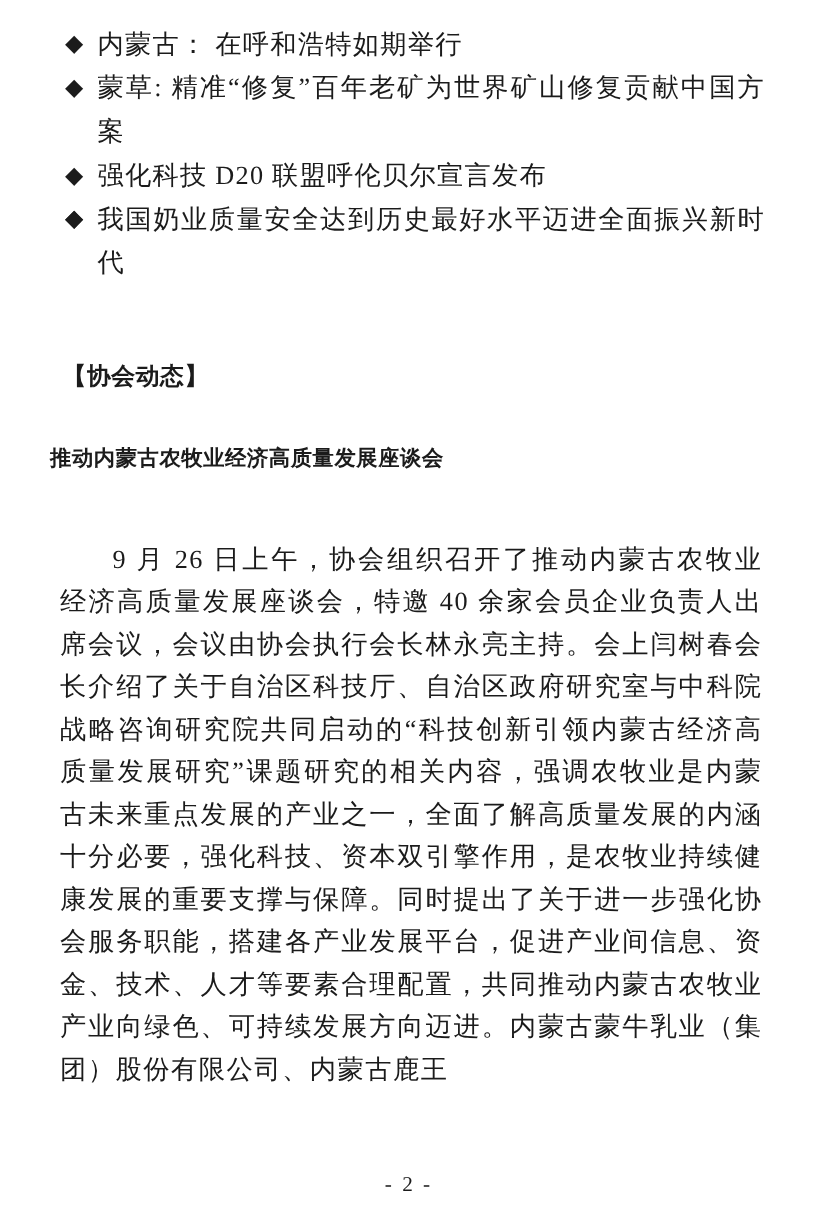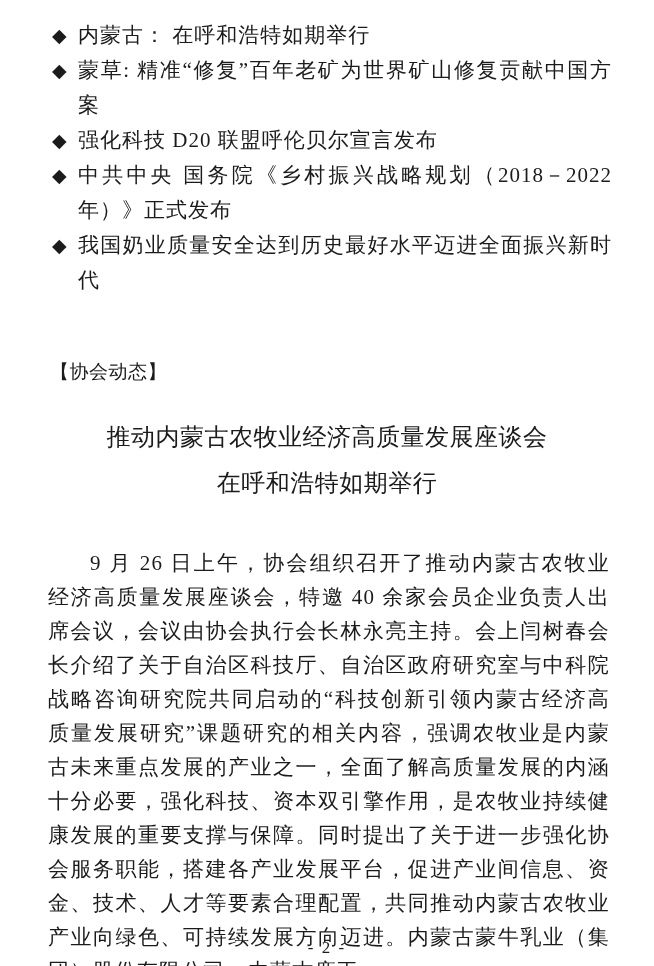--- a/index.html
+++ b/index.html
@@ -36,32 +36,31 @@
     left: 0;
     top: 0;
     font-size: 19px;
     line-height: 35px;
     font-family: "DejaVu Sans", sans-serif;
   }
   
   .section-label {
     margin: 62px 0 0 50px;
     font-family: "Liberation Sans", "DejaVu Sans", sans-serif;
-    font-weight: 400;
+    font-weight: 700;
     font-size: 19px;
     line-height: 24px;
     letter-spacing: 0.5px;
   }
   
   .article-title {
     margin: 30px 40px 0 40px;
-    text-align: center;
     font-family: "Liberation Sans", "DejaVu Sans", sans-serif;
-    font-weight: 400;
-    font-size: 24px;
+    font-weight: 700;
+    font-size: 17px;
     line-height: 46px;
     letter-spacing: 0.5px;
   }
   
   .article-body {
     margin: 40px 44px 0 48px;
     font-size: 21px;
     line-height: 34px;
     letter-spacing: 1.2px;
     text-align: justify;
@@ -93,32 +92,30 @@
     <li>
       <span class="marker">◆</span>
       <span>蒙草: 精准“修复”百年老矿为世界矿山修复贡献中国方案</span>
     </li>
     <li>
       <span class="marker">◆</span>
       <span>强化科技 D20 联盟呼伦贝尔宣言发布</span>
     </li>
     <li>
       <span class="marker">◆</span>
-      <span>中共中央 国务院《乡村振兴战略规划（2018－2022 年）》正式发布</span>
     </li>
     <li>
       <span class="marker">◆</span>
       <span>我国奶业质量安全达到历史最好水平迈进全面振兴新时代</span>
     </li>
   </ul>
 
   <div class="section-label">【协会动态】</div>
 
   <h1 class="article-title" style="margin-bottom:0;">
     <div>推动内蒙古农牧业经济高质量发展座谈会</div>
-    <div>在呼和浩特如期举行</div>
   </h1>
 
   <p class="article-body">9 月 26 日上午，协会组织召开了推动内蒙古农牧业经济高质量发展座谈会，特邀 40 余家会员企业负责人出席会议，会议由协会执行会长林永亮主持。会上闫树春会长介绍了关于自治区科技厅、自治区政府研究室与中科院战略咨询研究院共同启动的“科技创新引领内蒙古经济高质量发展研究”课题研究的相关内容，强调农牧业是内蒙古未来重点发展的产业之一，全面了解高质量发展的内涵十分必要，强化科技、资本双引擎作用，是农牧业持续健康发展的重要支撑与保障。同时提出了关于进一步强化协会服务职能，搭建各产业发展平台，促进产业间信息、资金、技术、人才等要素合理配置，共同推动内蒙古农牧业产业向绿色、可持续发展方向迈进。内蒙古蒙牛乳业（集团）股份有限公司、内蒙古鹿王</p>
 
   <div class="page-number">- 2 -</div>
 
 </div>
 
 </body></html>

